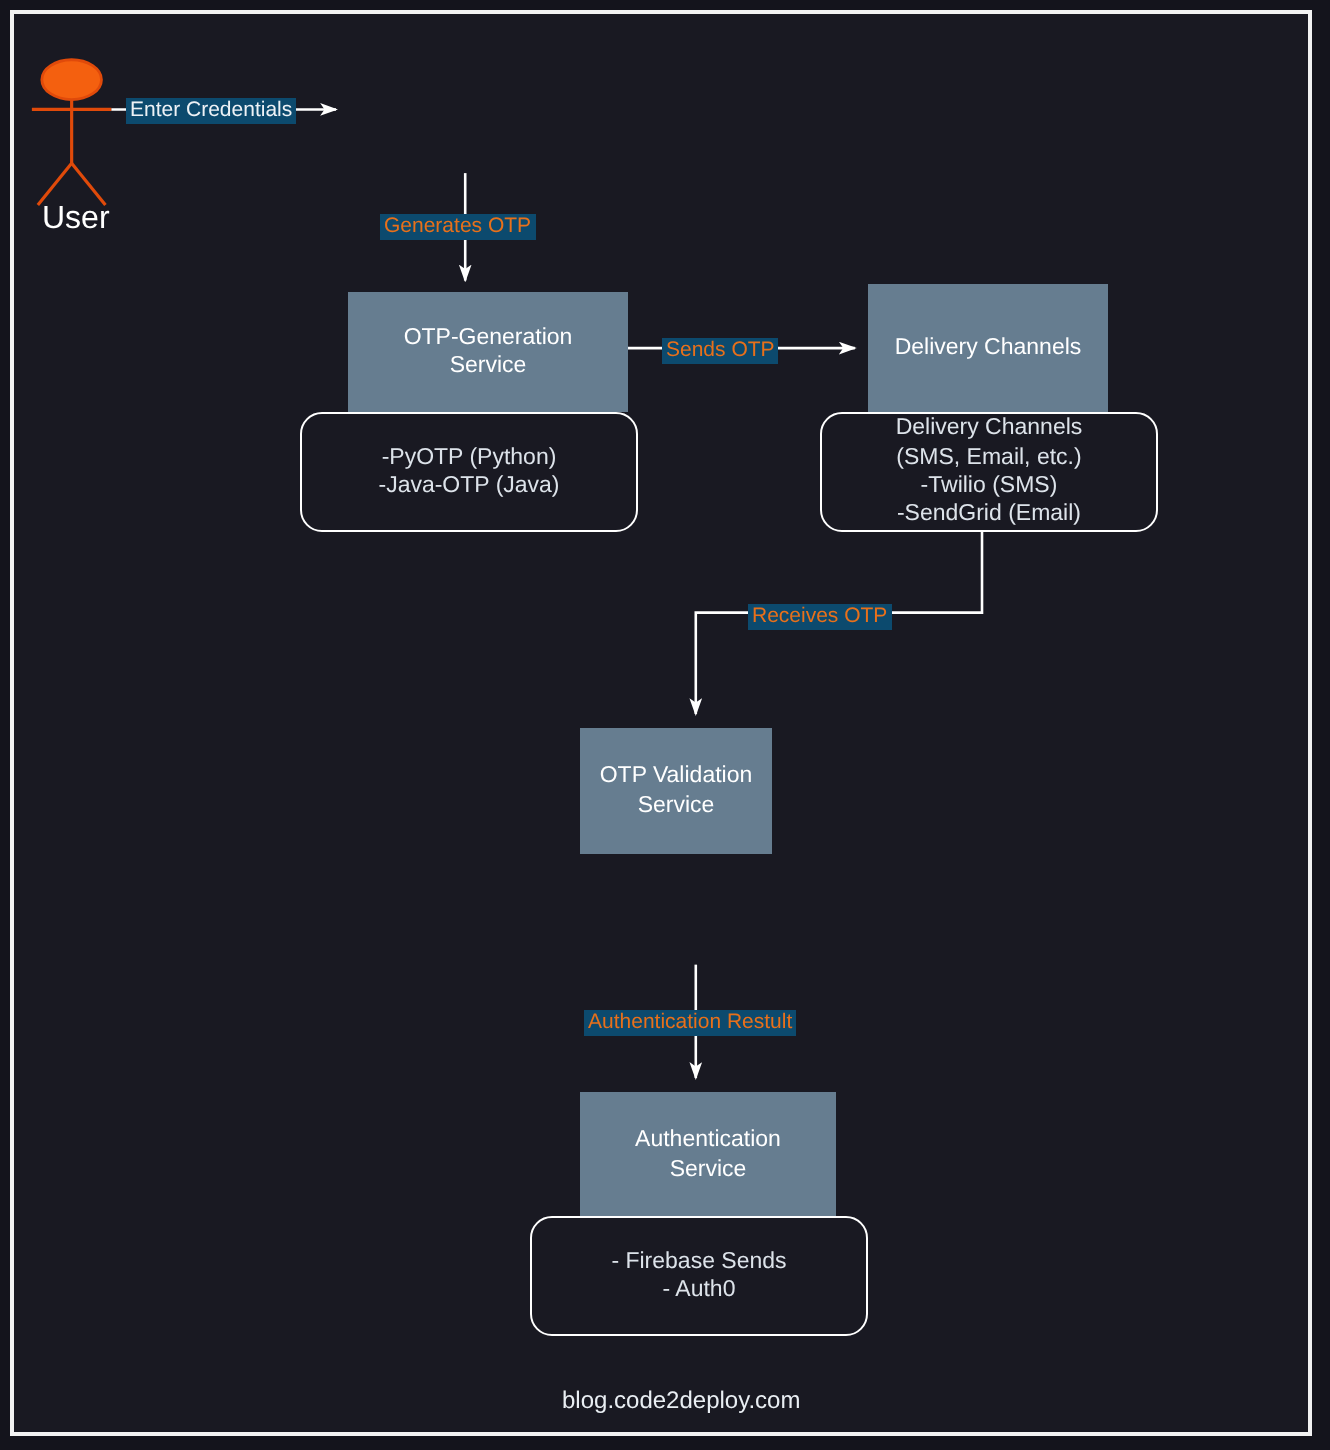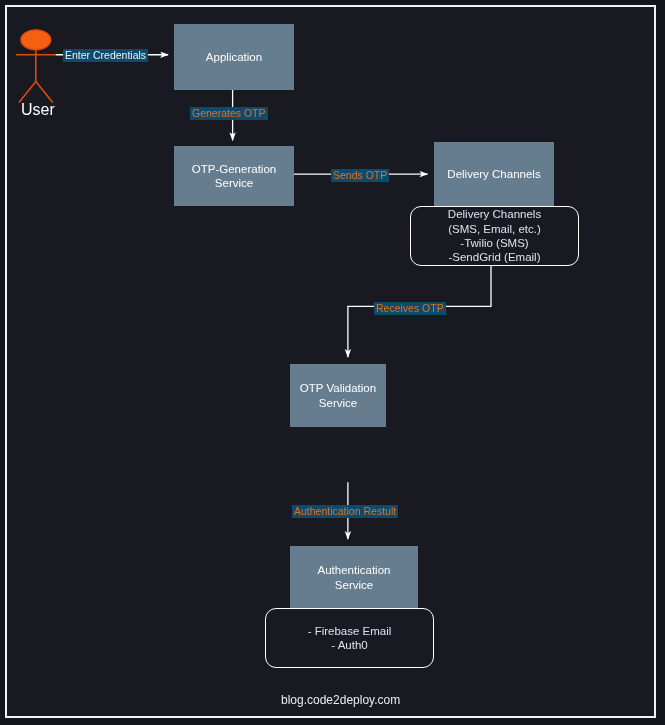--- a/index.html
+++ b/index.html
@@ -98,54 +98,55 @@
 
     <line x1="227" y1="80" x2="227" y2="134" stroke="#ffffff" stroke-width="1.3" marker-end="url(#arrow)"></line>
 
     <line x1="288" y1="168" x2="423" y2="168" stroke="#ffffff" stroke-width="1.3" marker-end="url(#arrow)"></line>
 
     <path d="M 487,258 L 487,301 L 343,301 L 343,352" fill="none" stroke="#ffffff" stroke-width="1.3" marker-end="url(#arrow)"></path>
 
     <line x1="343" y1="478" x2="343" y2="535" stroke="#ffffff" stroke-width="1.3" marker-end="url(#arrow)"></line>
   </svg>
 
-  <div class="node proc multiline" style="left:167px; top:17px; width:120px; height:66px;">
-    <span>Application</span>
-  </div>
 
-  <div class="node proc multiline" style="left:167px; top:139px; width:120px; height:60px;">
+  <div class="node proc multiline" style="left:167px; top:139px; width:140px; height:60px;">
     <span>OTP-Generation
 Service</span>
   </div>
 
   <div class="node proc multiline" style="left:427px; top:135px; width:120px; height:65px;">
     <span>Delivery Channels</span>
   </div>
 
   <div class="node proc multiline" style="left:283px; top:357px; width:96px; height:63px;text-align:center;">
     <span>OTP Validation
 Service</span>
   </div>
 
   <div class="node proc multiline" style="left:283px; top:539px; width:128px; height:63px;">
     <span>Authentication
 Service</span>
   </div>
 
+  <div class="node note multiline" style="left:143px; top:199px; width:169px; height:60px;">
+    <span>-PyOTP (Python)
+-Java-OTP (Java)</span>
+  </div>
 
   <div class="node note multiline" style="left:403px; top:199px; width:169px; height:60px;">
     <span>Delivery Channels
 (SMS, Email, etc.)
 -Twilio (SMS)
 -SendGrid (Email)</span>
   </div>
 
 
   <div class="node note multiline" style="left:258px; top:601px; width:169px; height:60px;">
-    <span>- Firebase Email
+    <span>- Firebase Sends
 - Auth0</span>
   </div>
 
   <div class="edge-label white" style="left:56px; top:42px;">
     <span>Enter Credentials</span>
   </div>
 
   <div class="edge-label orange" style="left:183px; top:100px;">
     <span>Generates OTP</span>
   </div>

